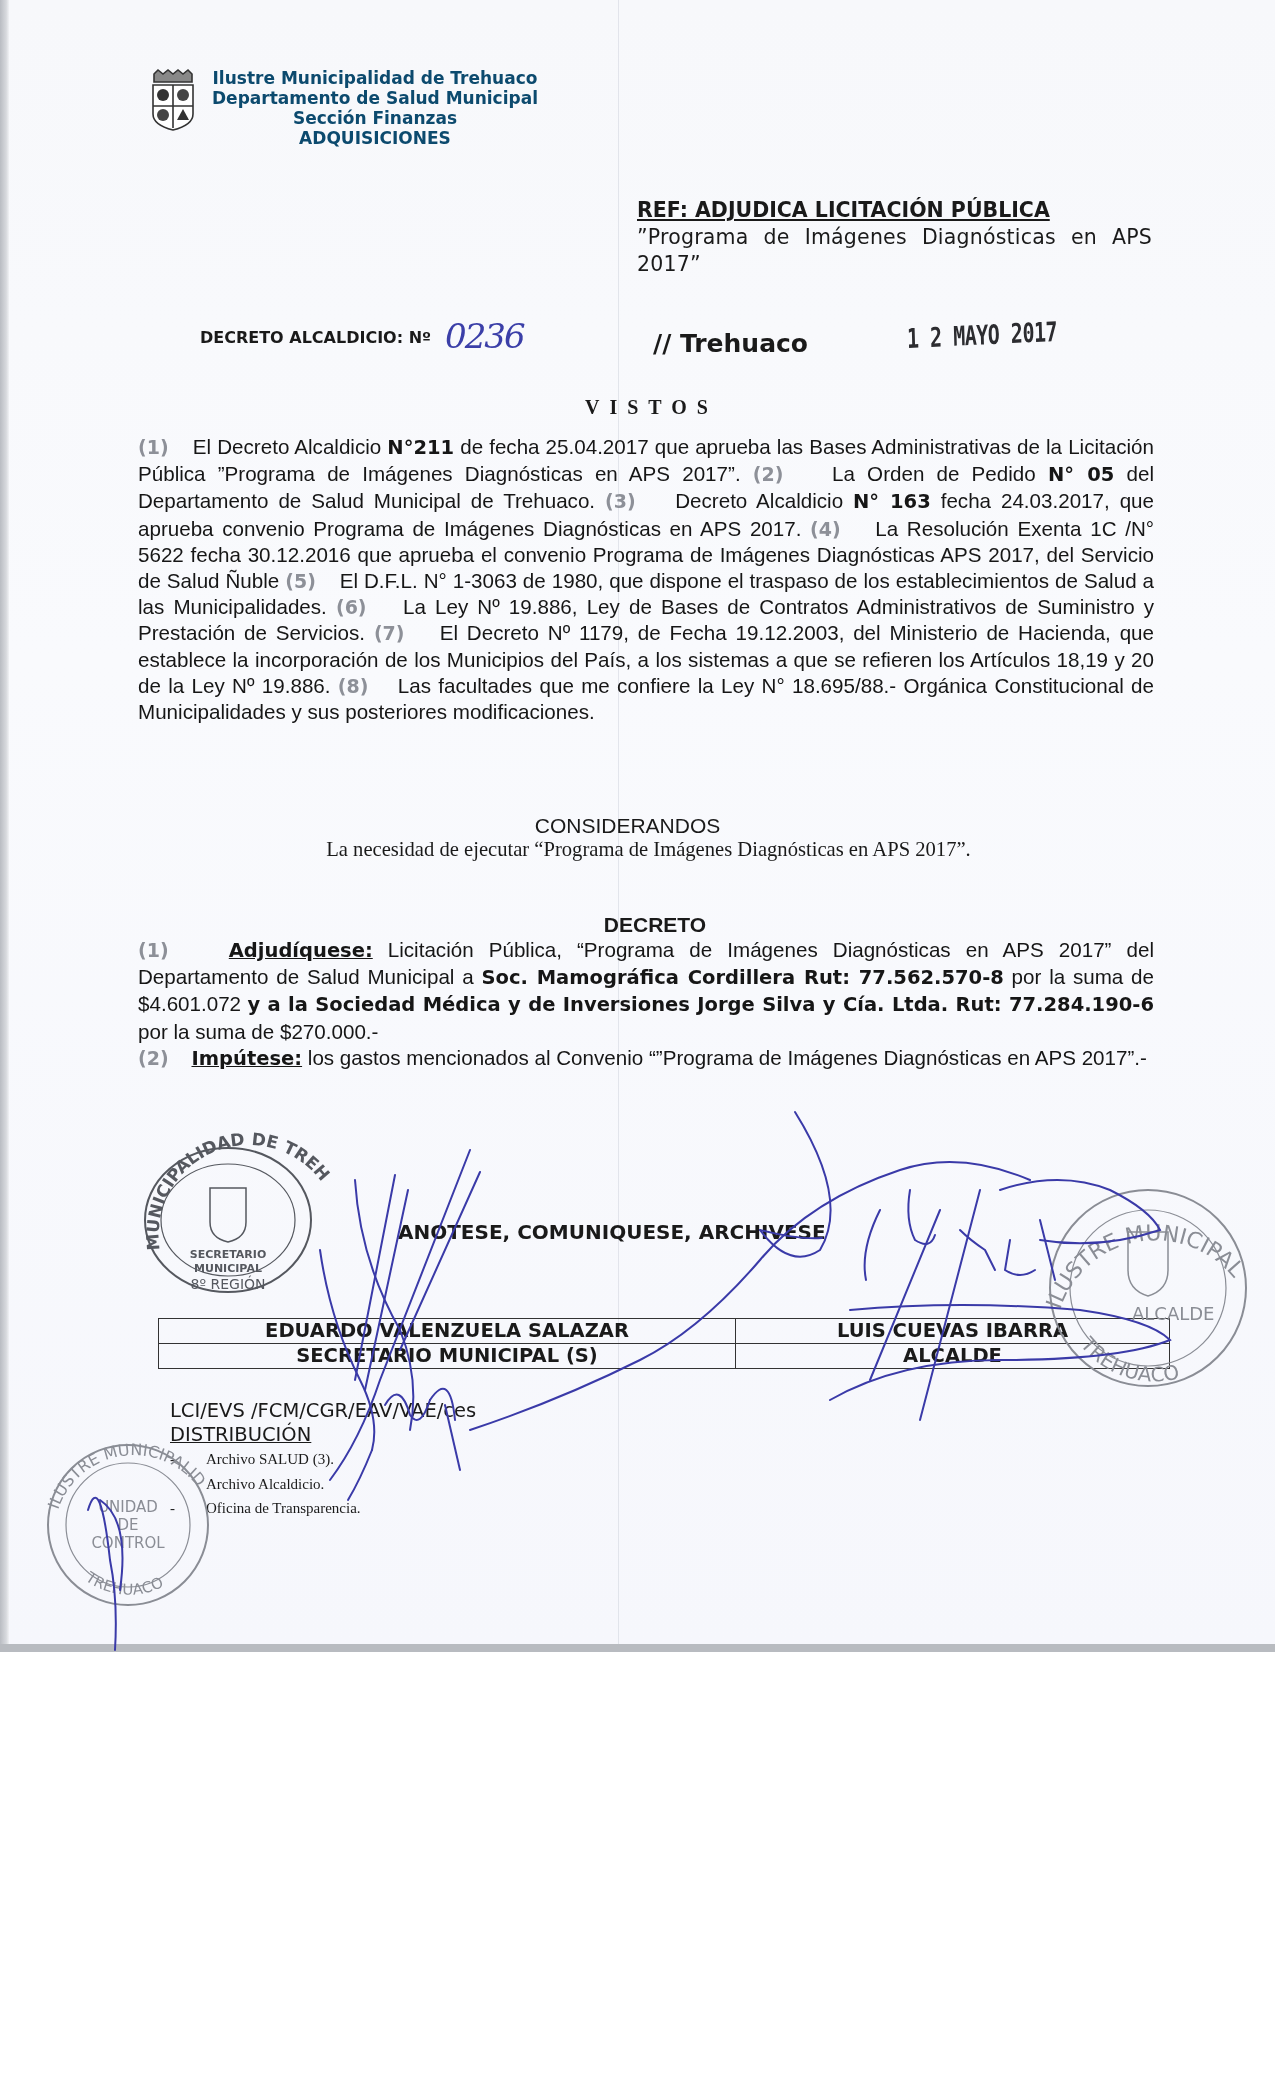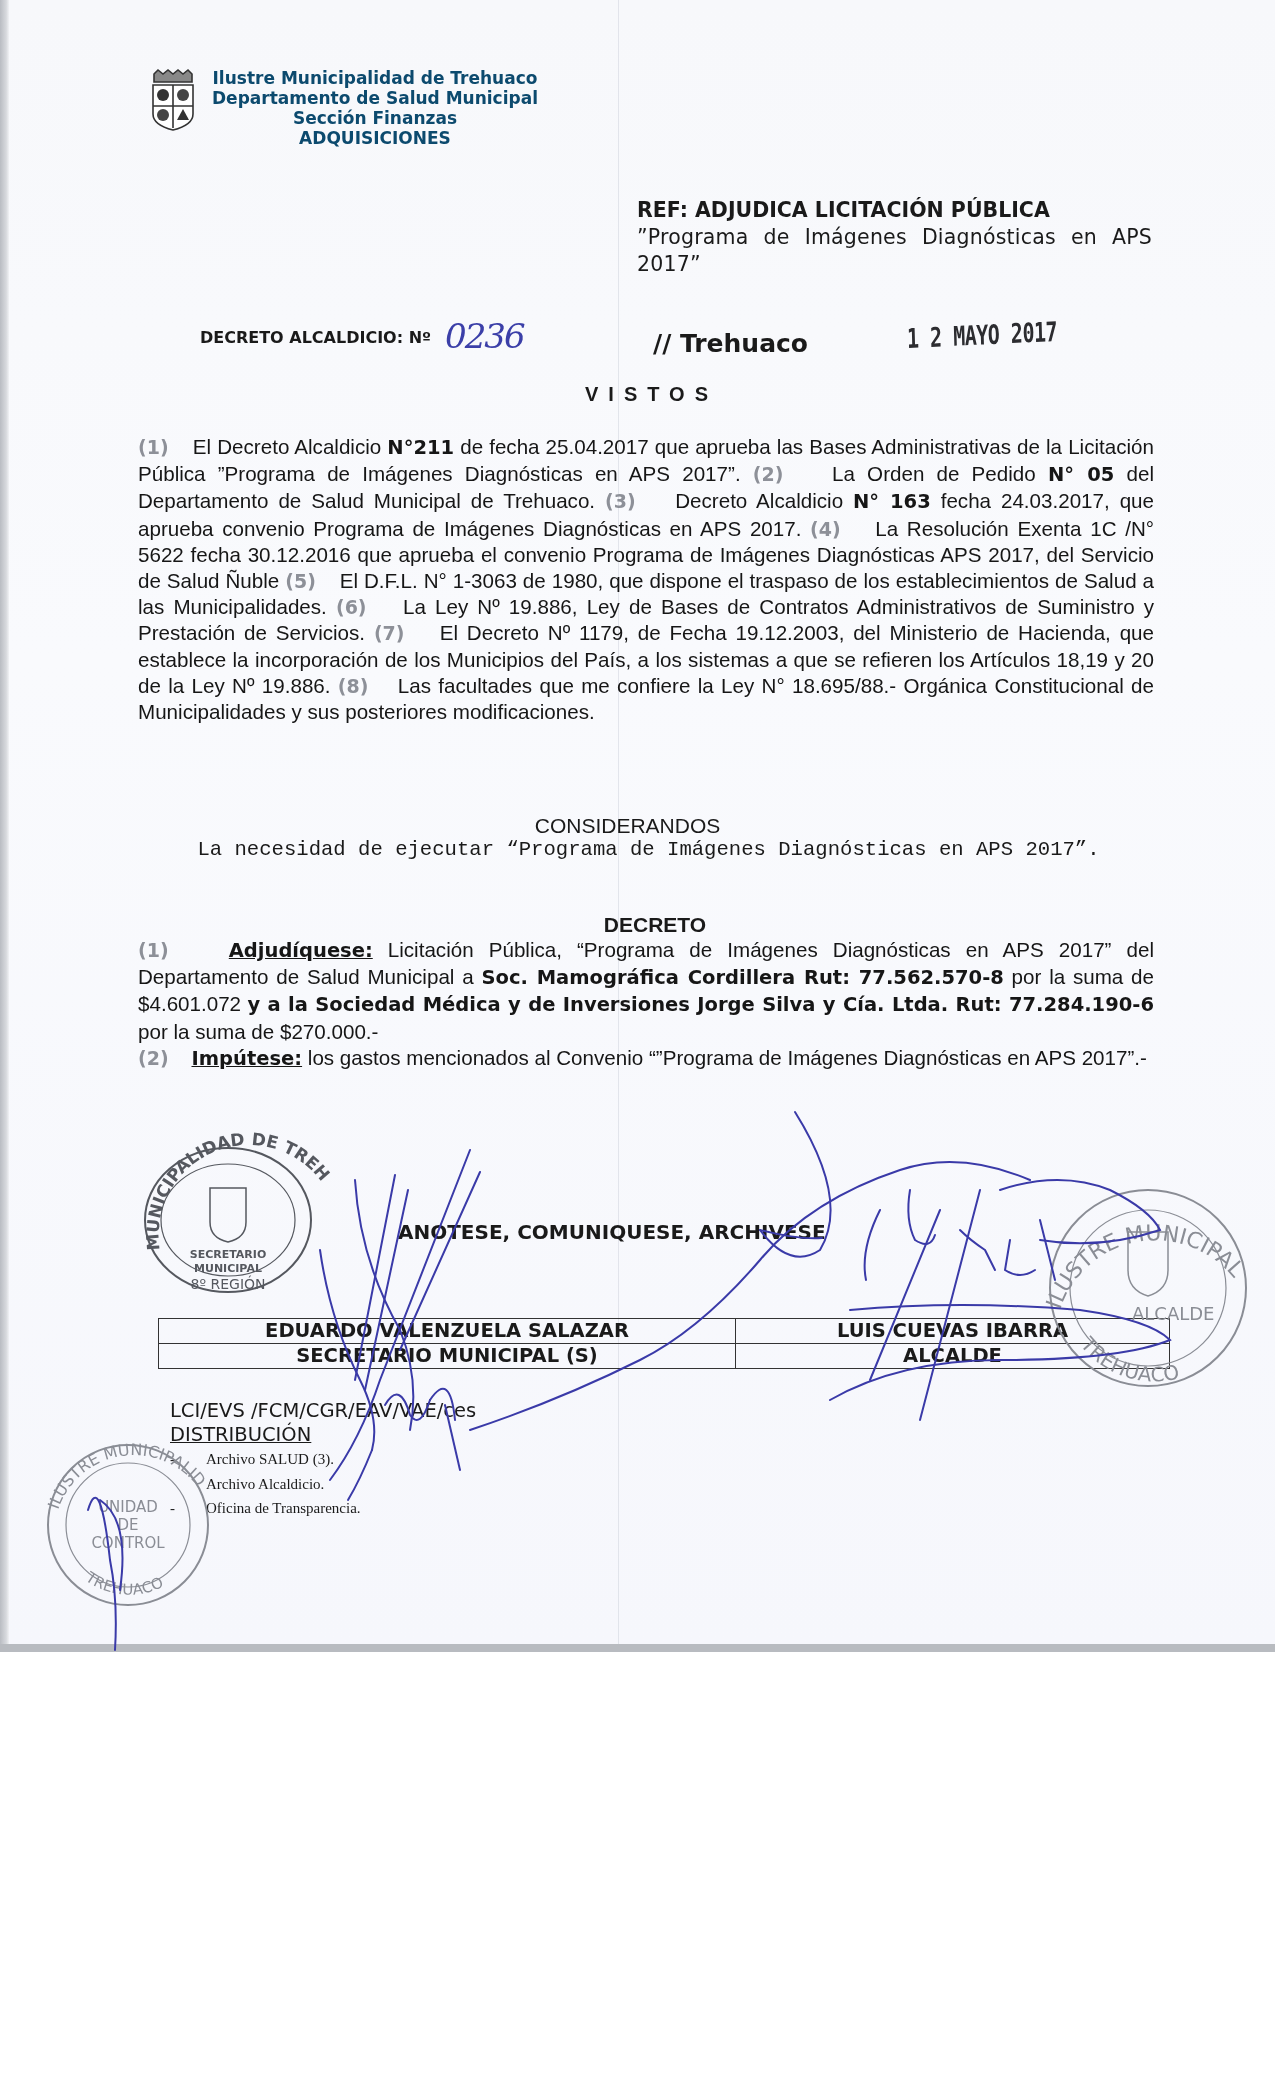--- a/index.html
+++ b/index.html
@@ -9,36 +9,36 @@
   .scan-bottom { position: absolute; left: 0; top: 1644px; width: 1275px; height: 8px; background: #b8bbc0; }
   .fold { position: absolute; left: 618px; top: 0; width: 1px; height: 1644px; background: rgba(200,205,215,0.45); }
   .abs { position: absolute; }
 
   
   .crest { left: 148px; top: 68px; width: 50px; height: 64px; }
   .org { left: 205px; top: 68px; width: 340px; font-family: "DejaVu Sans", sans-serif; font-size: 17px; line-height: 20px; color: #0c4a6e; font-weight: bold; text-align: center; }
   .org div { white-space: nowrap; }
 
   .ref { left: 637px; top: 197px; width: 515px; font-size: 20.5px; line-height: 27px; }
-  .ref .t { font-weight: bold; }
+  .ref .t { font-weight: bold; text-decoration: underline; }
   .ref .s { text-align: justify; text-align-last: left; letter-spacing: 0.2px; }
 
   .decreto-line { left: 166px; top: 328px; font-size: 16px; font-weight: bold; margin-left: 34px; }
   .decreto-num { left: 445px; top: 316px; font-family: "DejaVu Serif", serif; font-size: 34px; color: #3b3fa8; font-style: italic; letter-spacing: -2px; }
   .city { left: 653px; top: 329px; font-size: 25px; font-weight: bold; }
   .stamp-date { left: 907px; top: 323px; font-family: "DejaVu Sans Mono", monospace; font-size: 20px; color: #2c2c30; transform: scaleY(1.35) rotate(-2deg); letter-spacing: -0.5px; font-weight: bold; }
 
-  .vistos-h { left: 0; width: 1275px; top: 383px; text-align: center; font-family: Liberation Sans, sans-serif; font-weight: bold; font-size: 20px; letter-spacing: 10px; padding-left: 28px; box-sizing: border-box; }
+  .vistos-h { left: 0; width: 1275px; top: 396px; text-align: center; font-family: Liberation Serif, serif; font-weight: bold; font-size: 20px; letter-spacing: 10px; padding-left: 28px; box-sizing: border-box; }
   .body-text { left: 138px; width: 1016px; font-family: "Liberation Sans", sans-serif; font-size: 20.6px; line-height: 26.2px; text-align: justify; color: #161616; transform-origin: left top; }
   .vistos-p { top: 434px; }
   .mk { color: #8d9098; font-weight: bold; font-family: "DejaVu Sans", sans-serif; font-size: 19px; }
   b { font-family: "DejaVu Sans", sans-serif; font-size: 19.5px; }
 
   .cons-h { left: 0; width: 1255px; top: 814px; text-align: center; font-family: "Liberation Sans", sans-serif; font-weight: normal; font-size: 21px; }
-  .cons-p { left: 0; width: 1275px; top: 838px; text-align: center; font-family: Liberation Mono, monospace; font-size: 20.6px; padding-left: 22px; box-sizing: border-box; }
+  .cons-p { left: 0; width: 1275px; top: 838px; text-align: center; font-family: Liberation Serif, serif; font-size: 20.6px; padding-left: 22px; box-sizing: border-box; }
 
   .dec-h { left: 0; width: 1275px; top: 913px; text-align: center; font-family: "Liberation Sans", sans-serif; font-weight: bold; font-size: 21px; padding-left: 35px; box-sizing: border-box; }
   .dec-p { top: 937px; }
   .ul { text-decoration: underline; font-weight: bold; font-family: "DejaVu Sans", sans-serif; font-size: 19.5px; }
 
   .anotese { left: 398px; top: 1220px; font-size: 20px; font-weight: bold; font-family: "DejaVu Sans", sans-serif; }
 
   .sig-table { left: 158px; top: 1318px; width: 1012px; border-collapse: collapse; font-family: "DejaVu Sans", sans-serif; font-weight: bold; font-size: 19.5px; }
   .sig-table td { border: 1.5px solid #333; text-align: center; padding: 0; height: 24px; line-height: 24px; }
   .sig-table td.l { width: 576px; }

